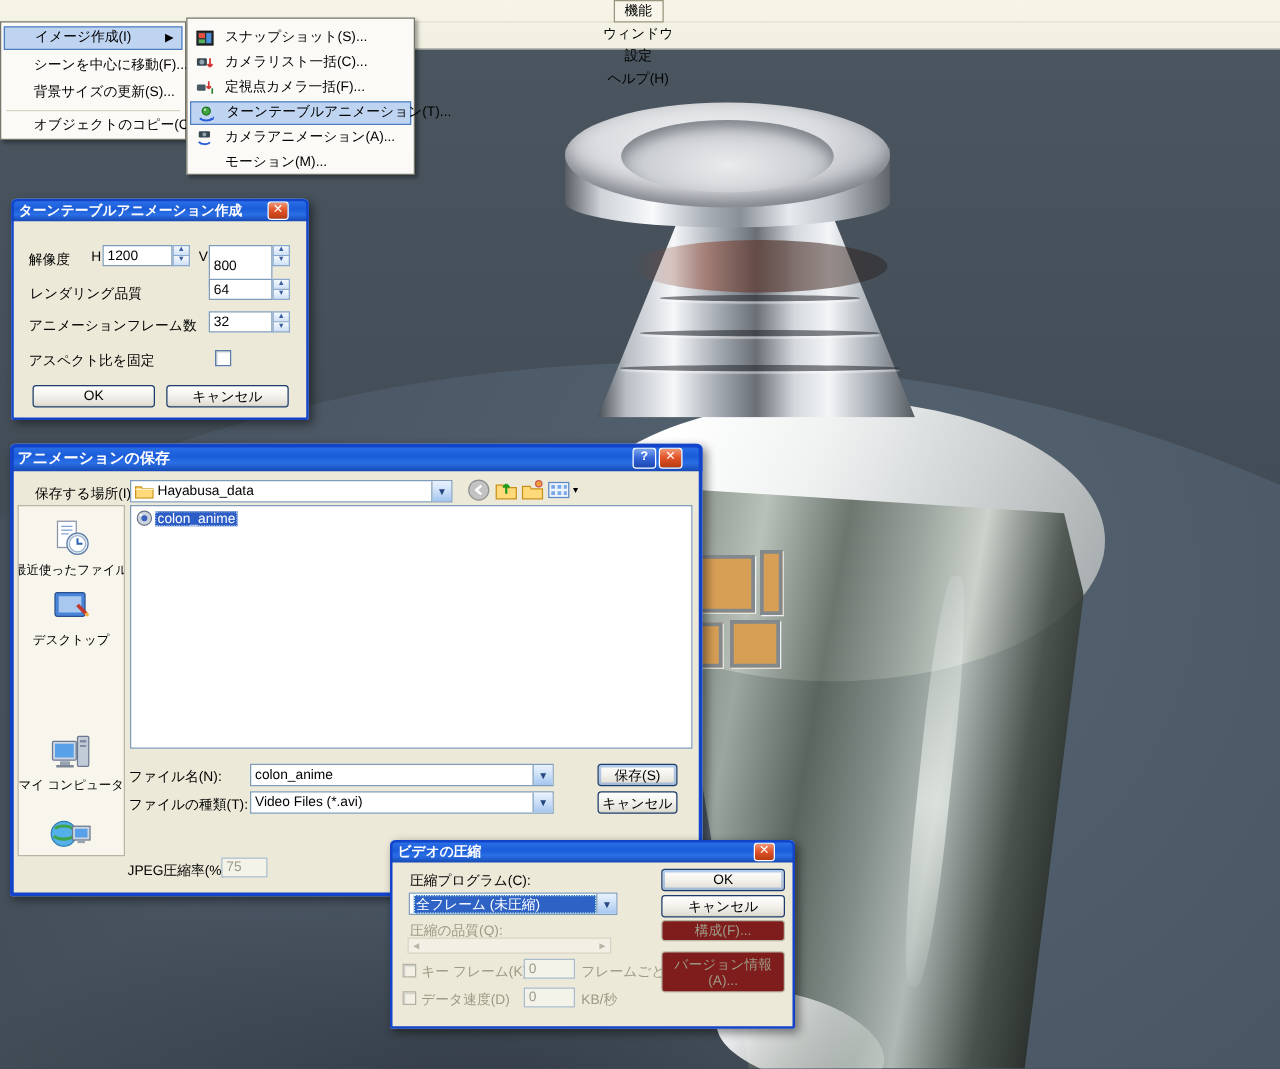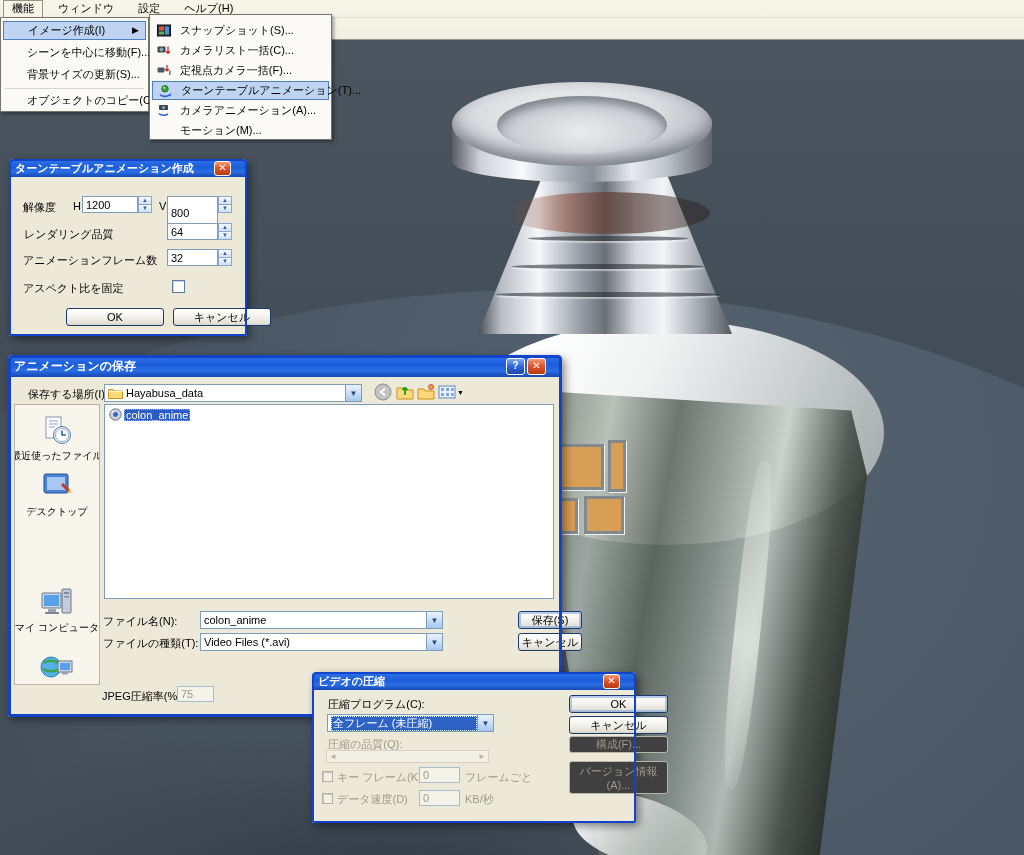--- a/index.html
+++ b/index.html
@@ -3,21 +3,21 @@
 <meta charset="utf-8">
 <style>
   * { margin:0; padding:0; box-sizing:border-box; }
   html,body { width:1024px; height:855px; }
   body { position:relative; overflow:hidden; font-family:"Liberation Sans","DejaVu Sans",sans-serif; font-size:11px; color:#000; background:#434d57; }
 
   
   .topbar { position:absolute; left:0; top:0; width:1024px; height:40px;
     background:linear-gradient(180deg,#f7f5e8 0%,#f1efe0 100%); border-bottom:1px solid #8e968e; z-index:2; }
   .menubar { position:absolute; left:0; top:0; width:100%; height:18px; display:flex; align-items:center;
-    padding-left:3px; border-bottom:1px solid #e2dfcb; }
+    padding-left:3px; border-bottom:1px solid #e2dfcb;flex-direction:column; }
   .menu-title { padding:1px 9px 2px; margin-right:6px; cursor:default; }
   .menu-title.active { border:1px solid #98957e; background:#f8f6ea; padding:0 8px 1px; }
 
   
   .viewport { position:absolute; left:0; top:40px; width:1024px; height:815px; overflow:hidden;
     background:linear-gradient(180deg,#4a555f 0%,#434d57 40%,#3e4851 100%); z-index:1; }
   .floor { position:absolute; left:-360px; top:250px; width:1800px; height:1250px; border-radius:50%;
     background:radial-gradient(ellipse at 58% 14%, #556371 0%, #4a5663 34%, #3e4851 62%, #343d45 100%); }
   .floor-shadow { position:absolute; left:-180px; top:580px; width:1150px; height:560px; border-radius:50%;
     background:radial-gradient(closest-side, rgba(28,34,40,.55), rgba(28,34,40,0) 75%); }
@@ -88,23 +88,23 @@
   .xp-input.disabled { color:#9d9a87; background:#f4f3ea; border-color:#a9bccb; }
   .spin { position:absolute; width:14px; display:flex; flex-direction:column; }
   .spin i { flex:1; border:1px solid #8aa9d1; background:linear-gradient(180deg,#f5faff,#cfe0f5); color:#3a5f9e;
     font-style:normal; font-size:6px; line-height:7px; text-align:center; }
   .spin i + i { border-top:none; }
   .xp-check { position:absolute; width:13px; height:13px; background:#fff; border:1px solid #5a7ca6;
     box-shadow:inset 1px 1px 1px rgba(90,110,130,.3); }
   .xp-check.disabled { border-color:#b5b1a0; background:#f3f1e6; }
   .xp-btn { position:absolute; border:1px solid #1d3c6e; border-radius:3px;
     background:linear-gradient(180deg,#ffffff 0%,#f4f3ee 45%,#e3e0d7 90%,#d1cec4 100%);
-    font:11px "Liberation Sans",sans-serif; text-align:center; padding:0; cursor:default;margin-left:40px; }
+    font:11px "Liberation Sans",sans-serif; text-align:center; padding:0; cursor:default; }
   .xp-btn.default { box-shadow:inset 0 0 0 2px rgba(122,162,218,.55); }
-  .xp-btn.disabled { color:#9d9a87; border-color:#bab6a5; background:#404040; box-shadow:none; }
+  .xp-btn.disabled { color:#9d9a87; border-color:#bab6a5; background:#7f1d1d; box-shadow:none; }
   .xp-combo { position:absolute; background:#fff; border:1px solid #7f9db9; display:flex; align-items:center; padding-left:3px; overflow:hidden; }
   .combo-txt { flex:1; white-space:nowrap; overflow:hidden; }
   .combo-sel { background:#2f62c5; color:#fff; outline:1px dotted #cfe; outline-offset:-1px; padding:0 2px; }
   .combo-btn { width:16px; align-self:stretch; border-left:1px solid #7f9db9; flex:none;
     background:linear-gradient(180deg,#eaf3fe 0%,#cfe1f8 45%,#a4c6ef 100%);
     display:flex; align-items:center; justify-content:center; color:#26477f; font-size:8px; }
   .xp-scroll { position:absolute; height:13px; background:#f2f0e5; border:1px solid #d7d3c3;
     display:flex; justify-content:space-between; align-items:center; color:#b9b5a4; font-size:8px; padding:0 2px; }
 
   

